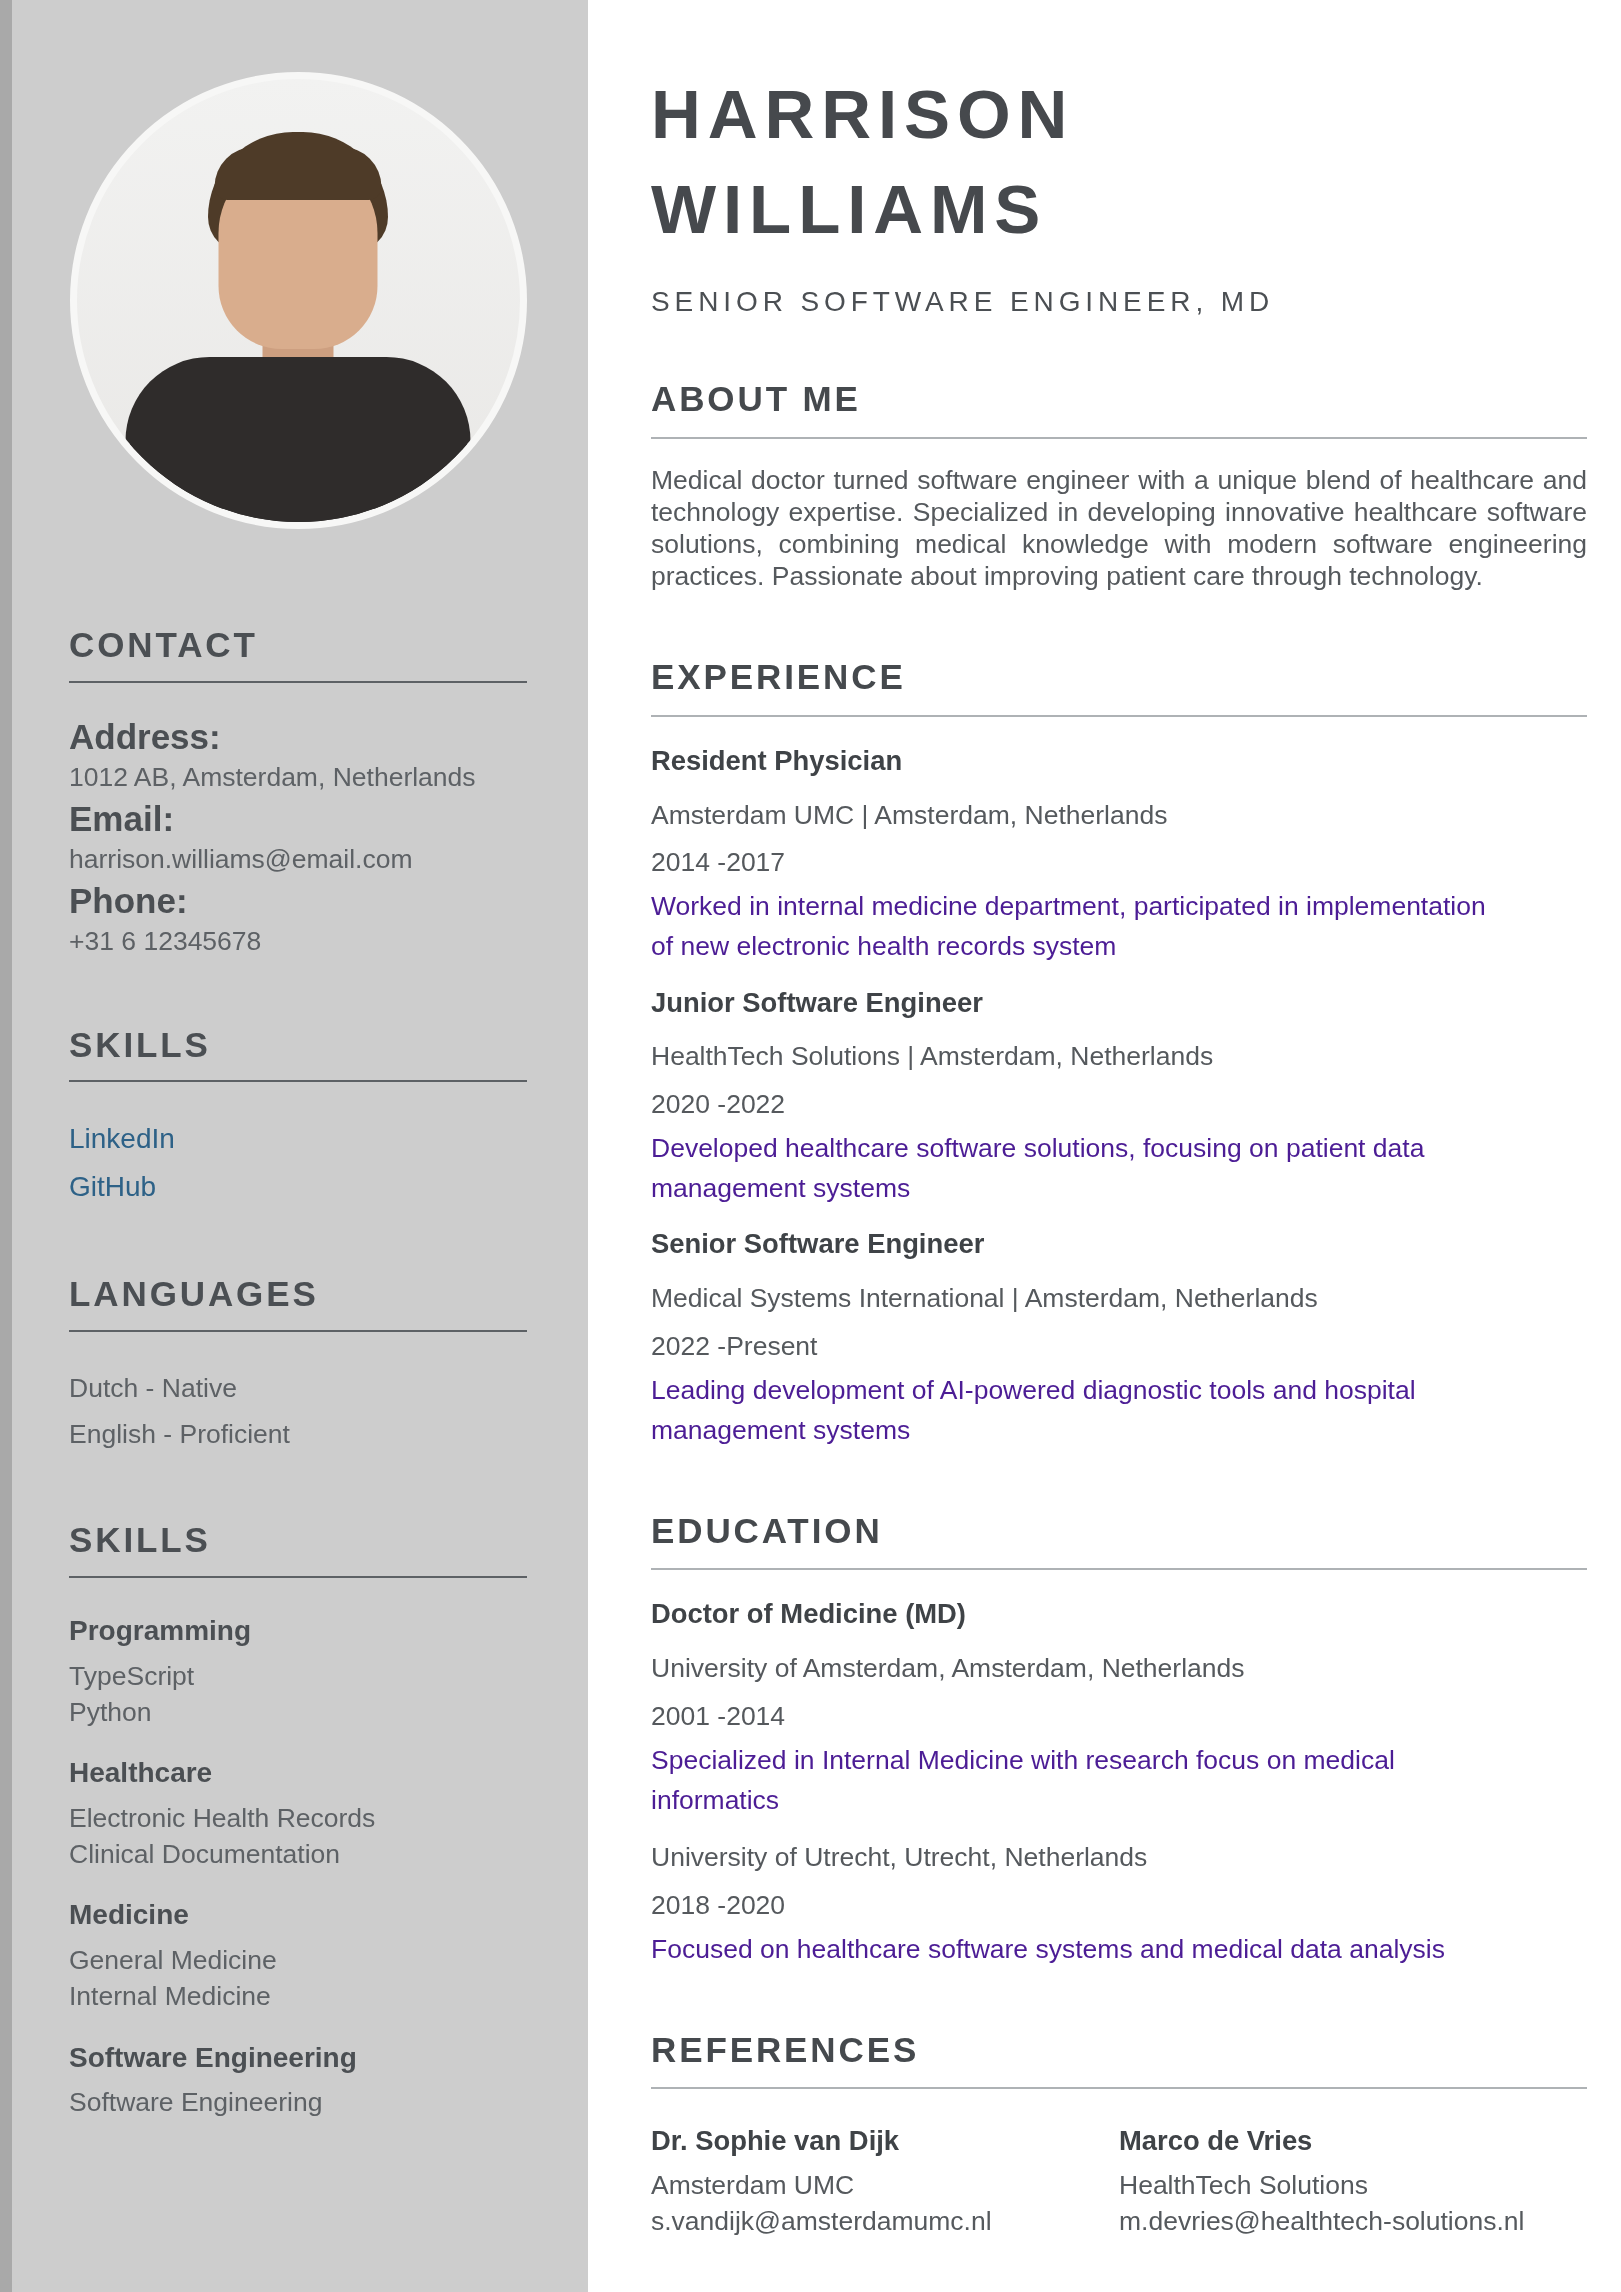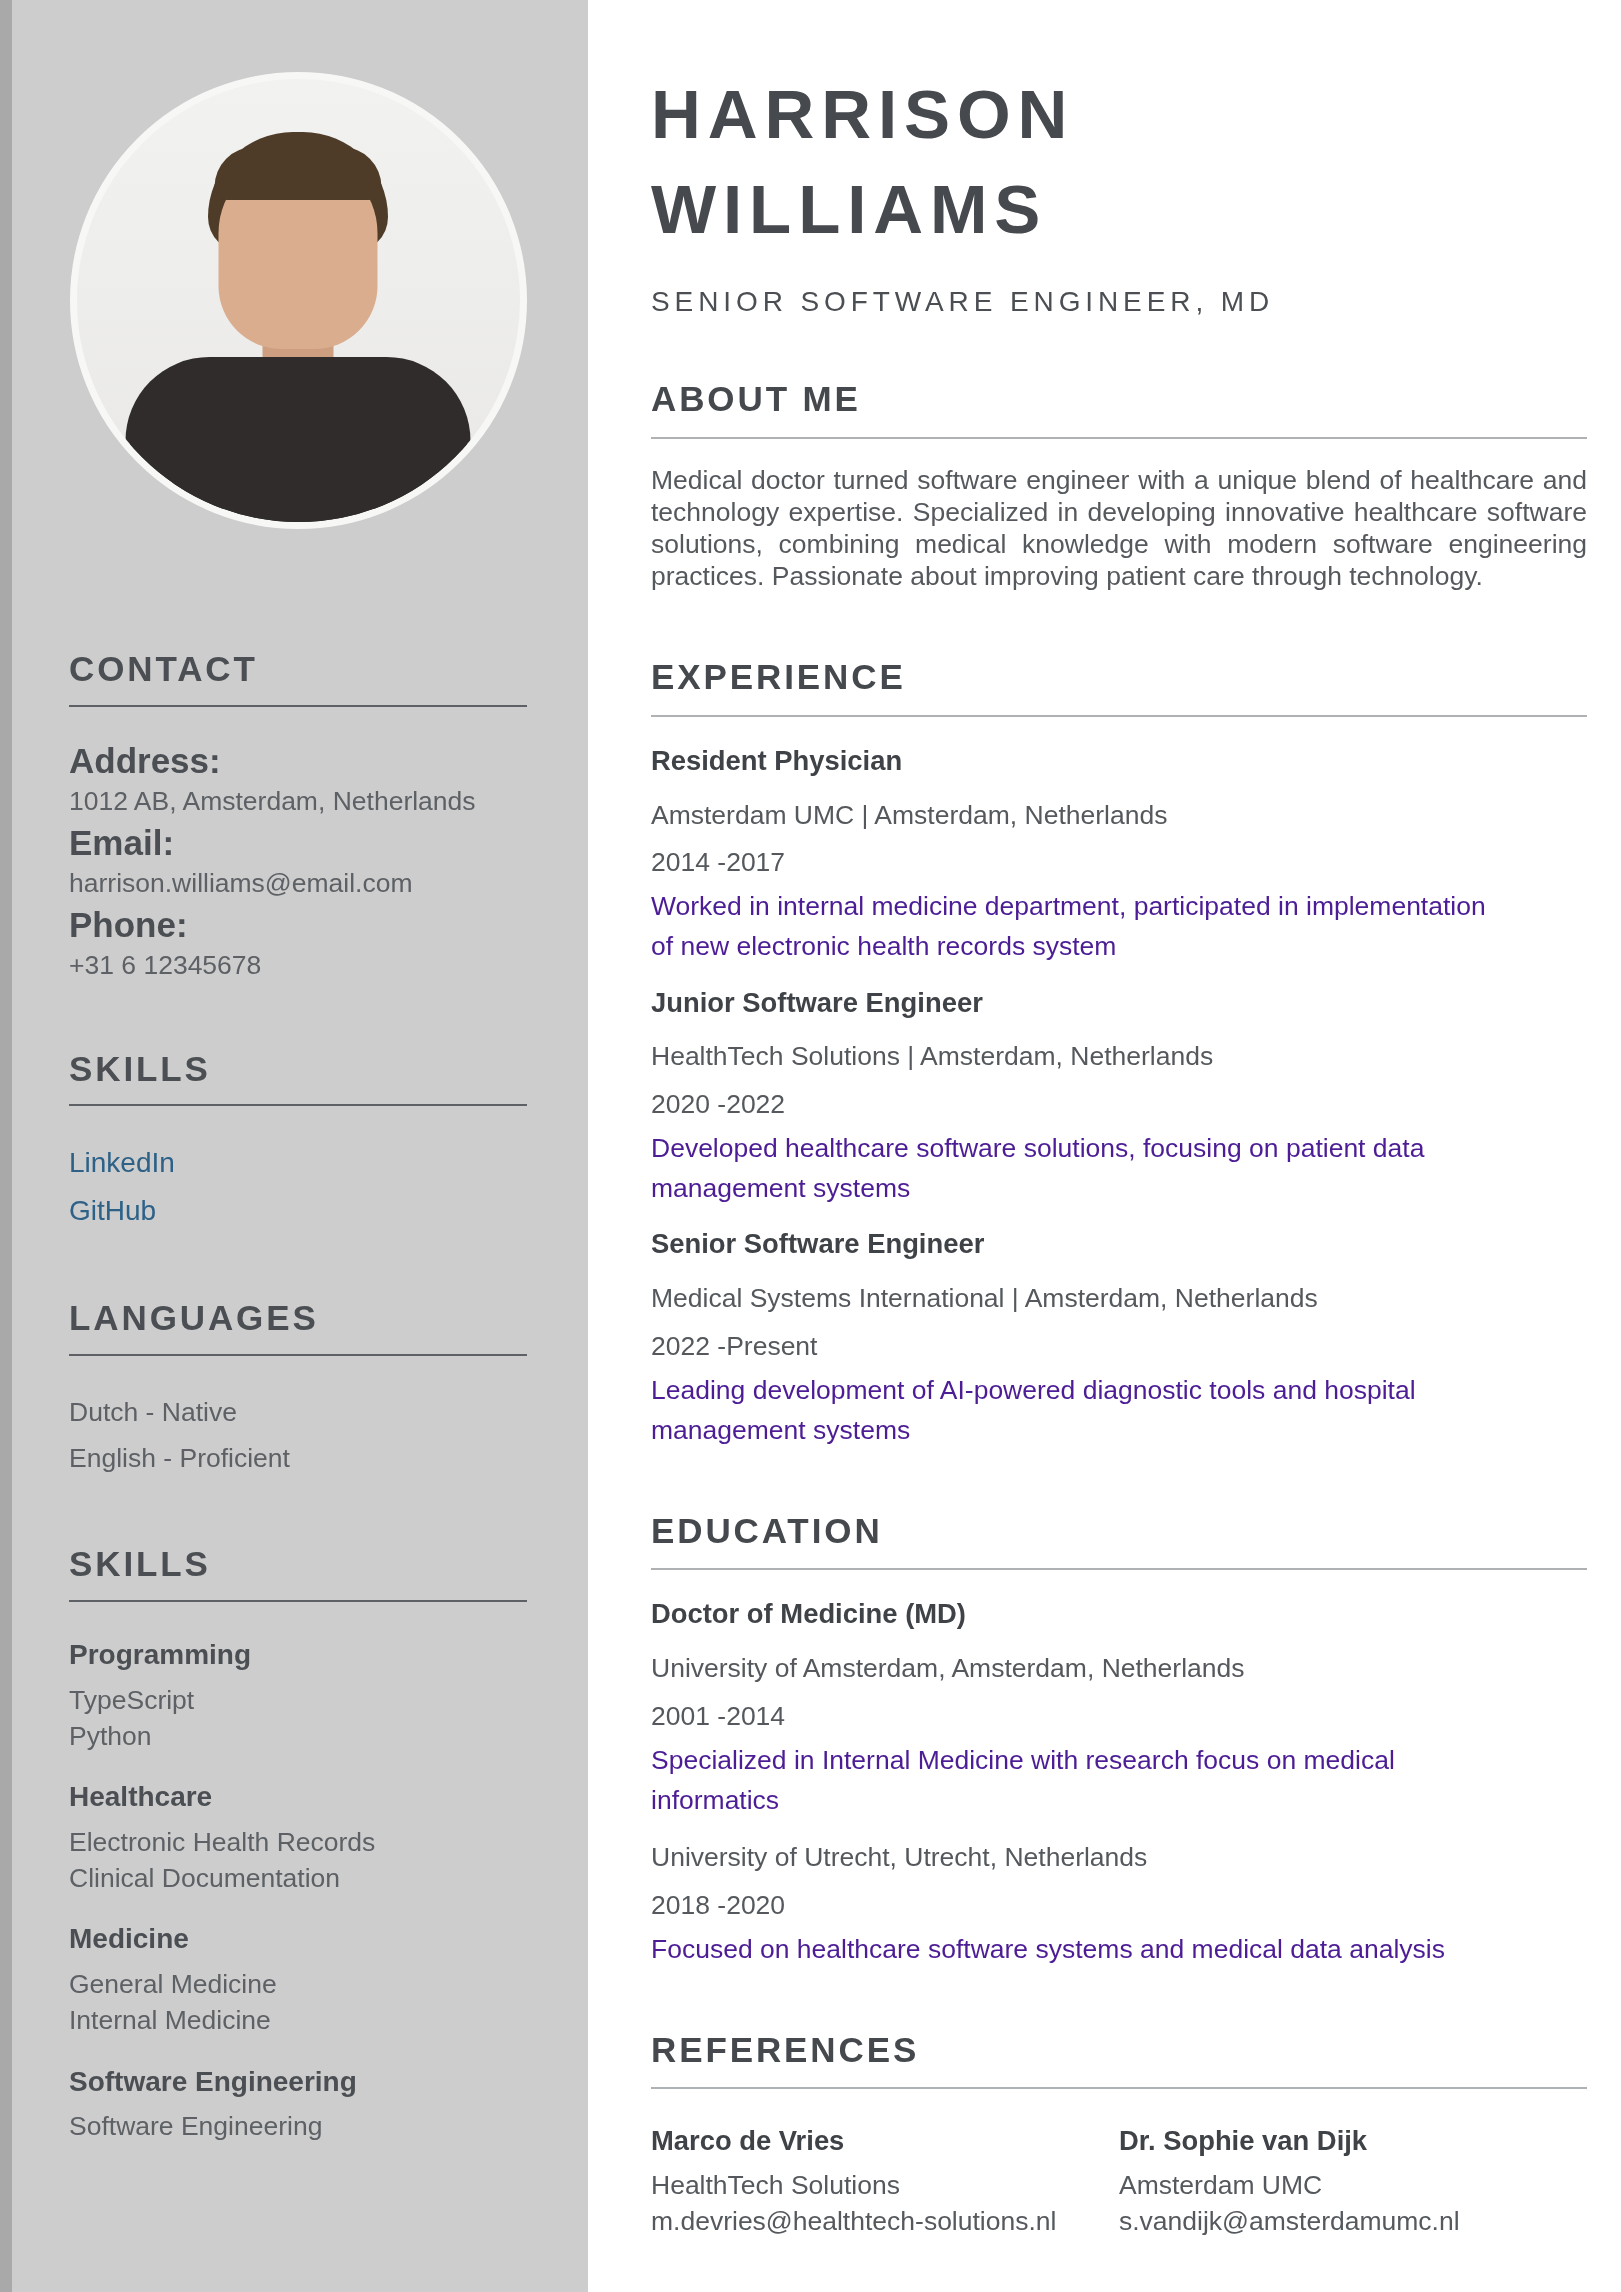--- a/index.html
+++ b/index.html
@@ -37,21 +37,21 @@
   .av-head::before { content:""; position:absolute; top:-7.8px; left:-3.9px; right:-3.9px; height:53px;
     background:#4e3b28; border-radius:78px 78px 25.5px 25.5px; }
   .av-neck { position:absolute; left:50%; top:253px; transform:translateX(-50%);
     width:71px; height:59px; background:#cd9f80; }
   .av-arms { position:absolute; left:50%; bottom:0; transform:translateX(-50%);
     width:429px; height:82px; background:#262422; border-radius:69px 69px 0 0; }
   .av-torso { position:absolute; left:50%; bottom:0; transform:translateX(-50%);
     width:345px; height:165px; background:#2f2c2b; border-radius:84px 84px 0 0; }
 
   .side-section { margin-top:63px; }
-  .side-section.first { margin-top:120px; }
+  .side-section.first { margin-top:96px; }
   .side-heading {
     font-size:35px; font-weight:700; letter-spacing:2.9px;
     color:#4b4f53; padding-bottom:15.7px;
     border-bottom:2px solid #5d6165;
   }
   .side-body { margin-top:33px; }
   .contact-label { font-size:35px; font-weight:700; color:#4b4f53; line-height:41px; }
   .contact-value { font-size:26.5px; color:#5d6165; line-height:41px; }
   .link-item { font-size:28px; color:#2d6187; line-height:48px; cursor:pointer; }
   .lang-item { font-size:26.5px; color:#5d6165; line-height:46px; }
@@ -224,27 +224,27 @@
           <div class="entry-dates">2018 -2020</div>
           <div class="entry-desc">Focused on healthcare software systems and medical data analysis</div>
         </div>
       </div>
     </section>
 
     <section class="main-section">
       <div class="main-heading">REFERENCES</div>
       <div class="ref-grid">
         <div class="ref-col">
+          <div class="ref-name">Dr. Sophie van Dijk</div>
+          <div class="ref-org">Amsterdam UMC</div>
+          <div class="ref-email">s.vandijk@amsterdamumc.nl</div>
+        </div>
+        <div class="ref-col">
           <div class="ref-name">Marco de Vries</div>
           <div class="ref-org">HealthTech Solutions</div>
           <div class="ref-email">m.devries@healthtech-solutions.nl</div>
         </div>
-        <div class="ref-col">
-          <div class="ref-name">Dr. Sophie van Dijk</div>
-          <div class="ref-org">Amsterdam UMC</div>
-          <div class="ref-email">s.vandijk@amsterdamumc.nl</div>
-        </div>
       </div>
     </section>
 
   </main>
 </div>
 
 
 </body></html>

